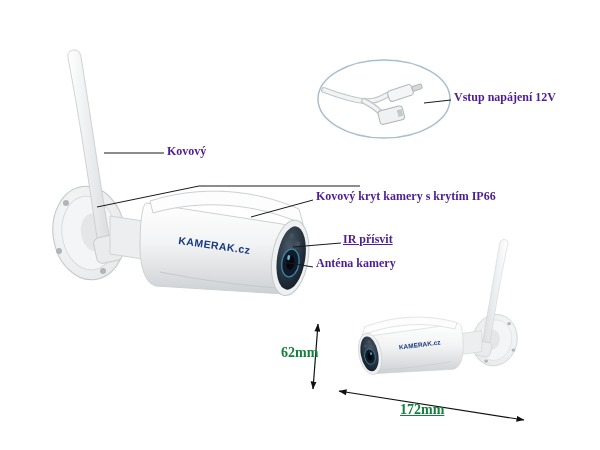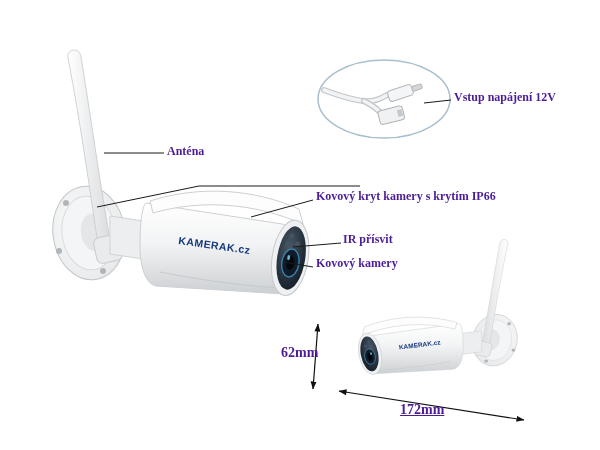--- a/index.html
+++ b/index.html
@@ -17,21 +17,21 @@
     font-weight: bold;
     font-size: 12px;
     color: #4c1d95;
     white-space: nowrap;
     line-height: 1.1;
   }
   .dim {
     position: absolute;
     font-weight: bold;
     font-size: 14px;
-    color: #4c1d95;
+    color: #15803d;
     white-space: nowrap;
   }
 </style>
 </head>
 <body>
 
 <div class="stage">
 
   <svg width="600" height="450" viewBox="0 0 600 450" xmlns="http://www.w3.org/2000/svg" xmlns:xlink="http://www.w3.org/1999/xlink">
     <defs>
@@ -128,22 +128,22 @@
       <line x1="313" y1="267" x2="283" y2="262"></line>
       <line x1="451" y1="100" x2="424" y2="103"></line>
     </g>
 
     <g stroke="#111111" stroke-width="1.2">
       <line x1="318" y1="324" x2="313" y2="389" marker-start="url(#arrS)" marker-end="url(#arrE)"></line>
       <line x1="339" y1="391" x2="524" y2="420" marker-start="url(#arrS)" marker-end="url(#arrE)"></line>
     </g>
   </svg>
 
-  <div class="lbl" style="left:167px; top:145px;">Anténa</div>
+  <div class="lbl" style="left:167px; top:145px;">Kovový</div>
   <div class="lbl" style="left:316px; top:190px;text-align:right;">Kovový kryt kamery s krytím IP66</div>
-  <div class="lbl" style="left:343px; top:233px;">IR přísvit</div>
-  <div class="lbl" style="left:316px; top:257px;">Kovový kamery</div>
+  <div class="lbl" style="left:343px; top:233px;text-decoration:underline;">IR přísvit</div>
+  <div class="lbl" style="left:316px; top:257px;">Anténa kamery</div>
   <div class="lbl" style="left:454px; top:91px;">Vstup napájení 12V</div>
 
   <div class="dim" style="left:281px; top:345px;">62mm</div>
   <div class="dim" style="left:400px; top:402px;text-decoration:underline;">172mm</div>
 
 </div>
 
 </body></html>

